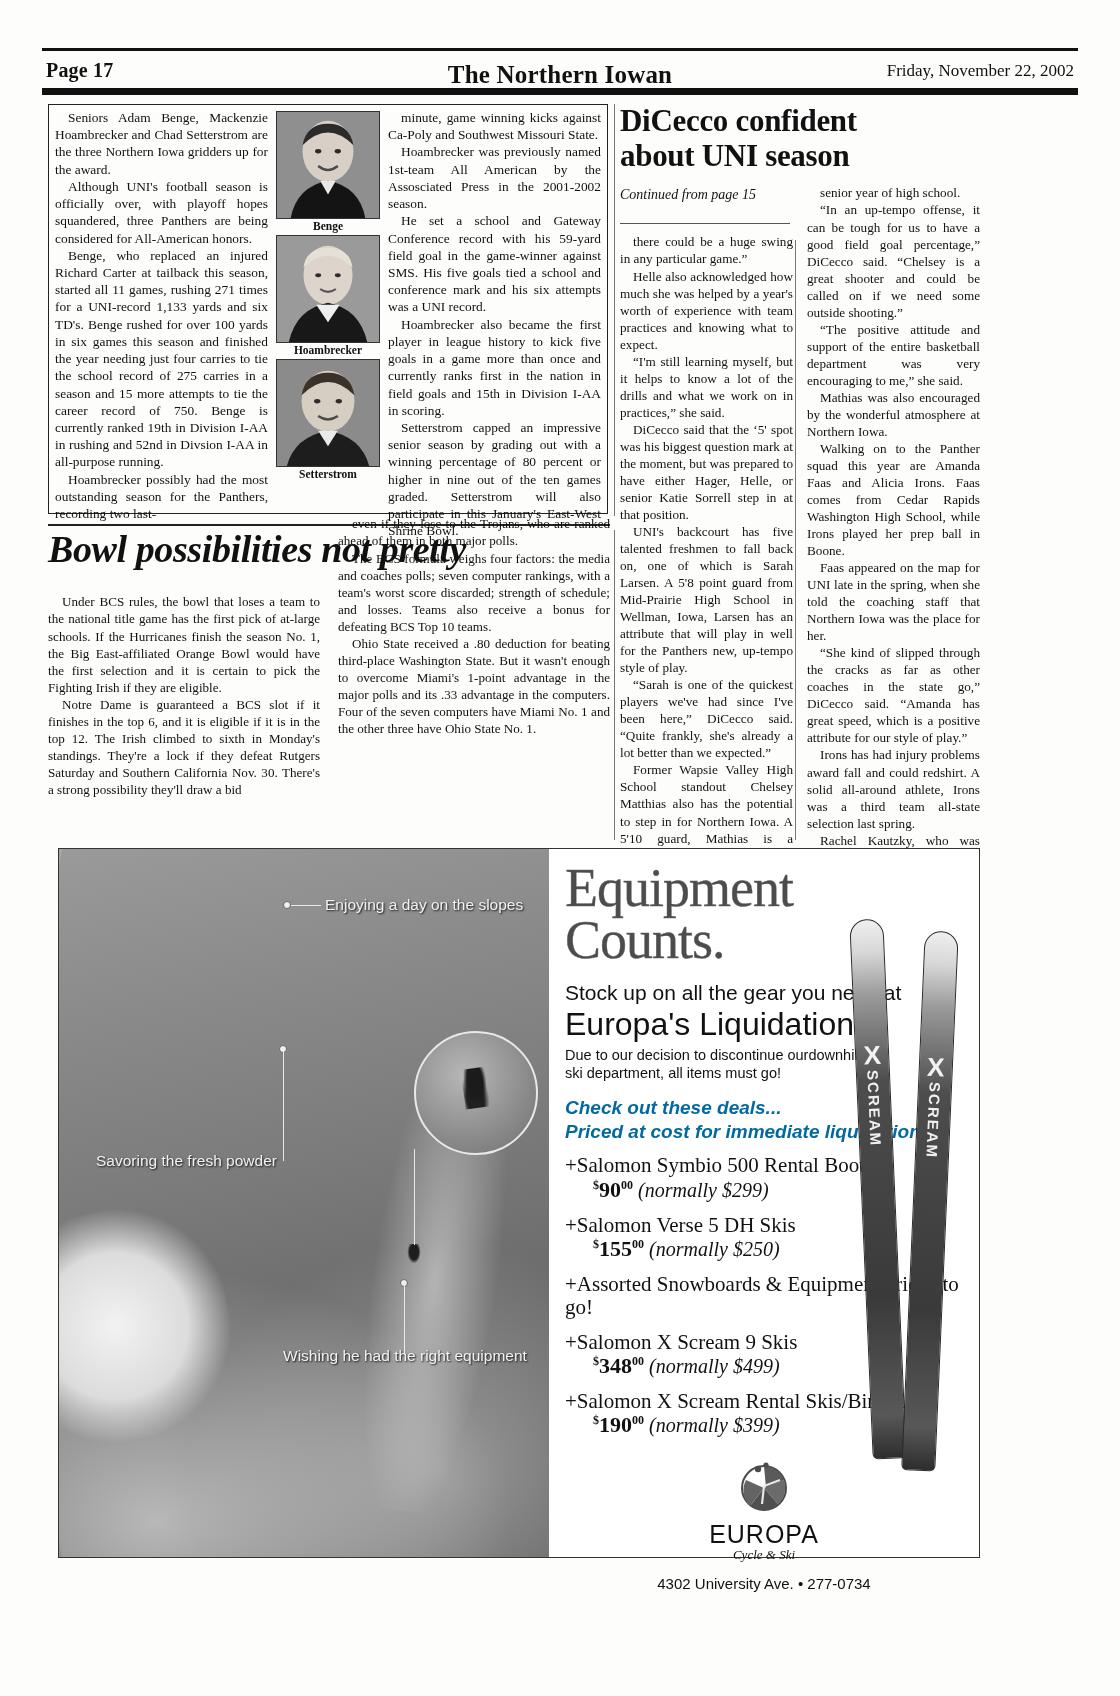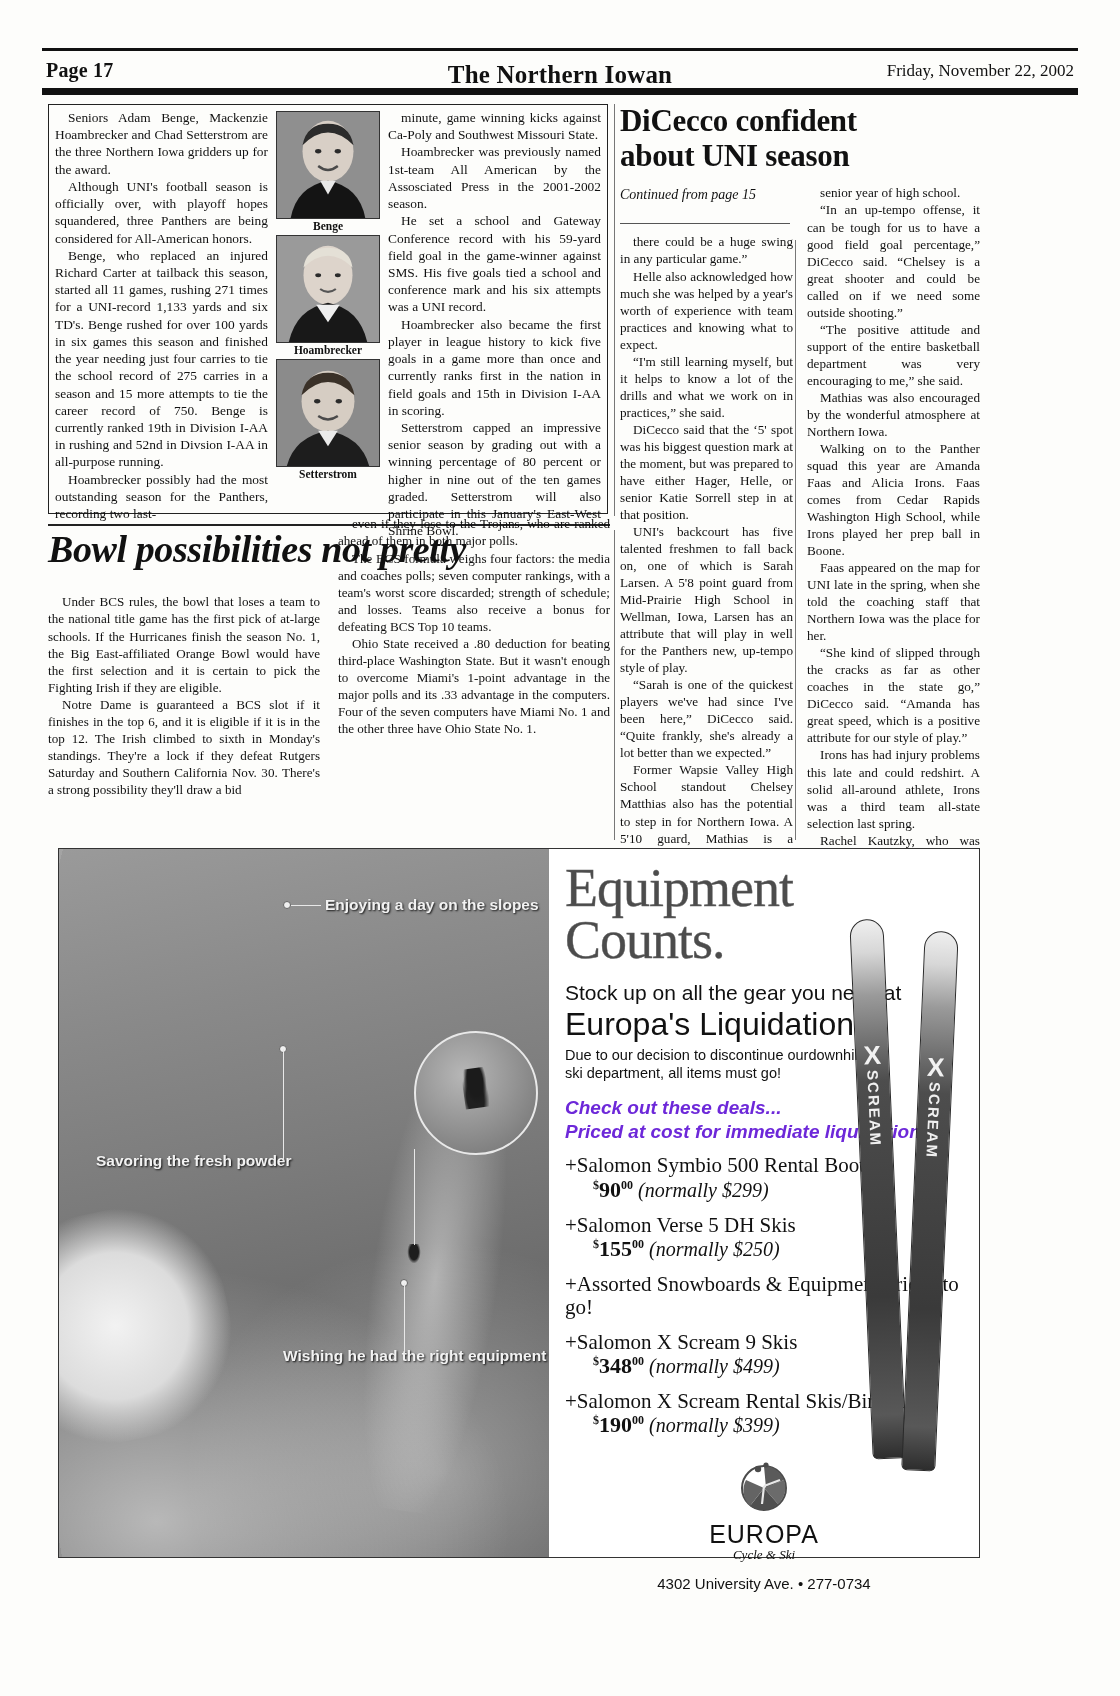--- a/index.html
+++ b/index.html
@@ -123,21 +123,20 @@
   .ad {
     position: absolute; left: 58px; top: 848px;
     width: 922px; height: 710px;
     border: 1px solid #333;
     display: flex;
     background: #fff;
   }
   .ad-photo {
     width: 490px; flex: 0 0 490px; position: relative; overflow: hidden;
     background: #4d7c0f;
-    font-weight: bold;
   }
   .slope {
     position: absolute; inset: 0;
     background:
       radial-gradient(ellipse 120% 60% at 20% 95%, rgba(255,255,255,.55), rgba(255,255,255,0) 60%),
       radial-gradient(ellipse 80% 50% at 78% 88%, rgba(255,255,255,.35), rgba(255,255,255,0) 65%),
       linear-gradient(168deg, #9a9a9a 0%, #8a8a8a 22%, #7b7b7b 45%, #6a6a6a 68%, #5c5c5c 100%);
   }
   .slope:after{
     content:"";position:absolute;inset:0;
@@ -202,21 +201,21 @@
   .ad-sub2 {
     font-family: "Liberation Sans", sans-serif; font-size: 32px;
     line-height: 1.08; margin-top: 2px;
   }
   .ad-sub3 {
     font-family: "Liberation Sans", sans-serif; font-size: 14.5px;
     line-height: 1.2; margin-top: 6px; width: 300px;
   }
   .ad-check {
     font-family: "Liberation Sans", sans-serif; font-size: 19px;
-    font-style: italic; font-weight: bold; color: #6d28d9;
+    font-style: italic; font-weight: bold; color: #0369a1;
     line-height: 1.25; margin-top: 14px;
   }
   .deal { margin-top: 11px; font-size: 21px; line-height: 1.12; }
   .deal .plus { font-size: 21px; }
   .deal .name { }
   .deal .price { display: block; margin-left: 28px; font-size: 20px; }
   .deal .price b { font-size: 22px; }
   .deal .price sup { font-size: 12px; }
   .deal .price i { font-style: italic; }
   .fineprint {
@@ -362,21 +361,21 @@
         <p>Former Wapsie Valley High School standout Chelsey Matthias also has the potential to step in for Northern Iowa. A 5'10 guard, Mathias is a phenomenal shooter who can light up the scoreboard in a hurry, as was indicated by her 21.1 points per game average during her</p>
       </div>
       <div class="dz-col right">
         <p>senior year of high school.</p>
         <p>“In an up-tempo offense, it can be tough for us to have a good field goal percentage,” DiCecco said. “Chelsey is a great shooter and could be called on if we need some outside shooting.”</p>
         <p>“The positive attitude and support of the entire basketball department was very encouraging to me,” she said.</p>
         <p>Mathias was also encouraged by the wonderful atmosphere at Northern Iowa.</p>
         <p>Walking on to the Panther squad this year are Amanda Faas and Alicia Irons. Faas comes from Cedar Rapids Washington High School, while Irons played her prep ball in Boone.</p>
         <p>Faas appeared on the map for UNI late in the spring, when she told the coaching staff that Northern Iowa was the place for her.</p>
         <p>“She kind of slipped through the cracks as far as other coaches in the state go,” DiCecco said. “Amanda has great speed, which is a positive attribute for our style of play.”</p>
-        <p>Irons has had injury problems this late and could redshirt. A solid all-around athlete, Irons was a third team all-state selection last spring.</p>
+        <p>Irons has had injury problems award fall and could redshirt. A solid all-around athlete, Irons was a third team all-state selection last spring.</p>
         <p>Rachel Kautzky, who was supposed to be competing for playing time, will be out for an unknown number of weeks due to cartilage injury in her knee. The injury was suffered last Thursday during practice.</p>
       </div>
     </div>
   </div>
 
   <div class="vrule" style="left:614px; top:530px; height:310px;"></div>
   <div class="vrule" style="left:795px; top:240px; height:600px;"></div>
 
   <div class="bowl">
     <div class="hrule"></div>

